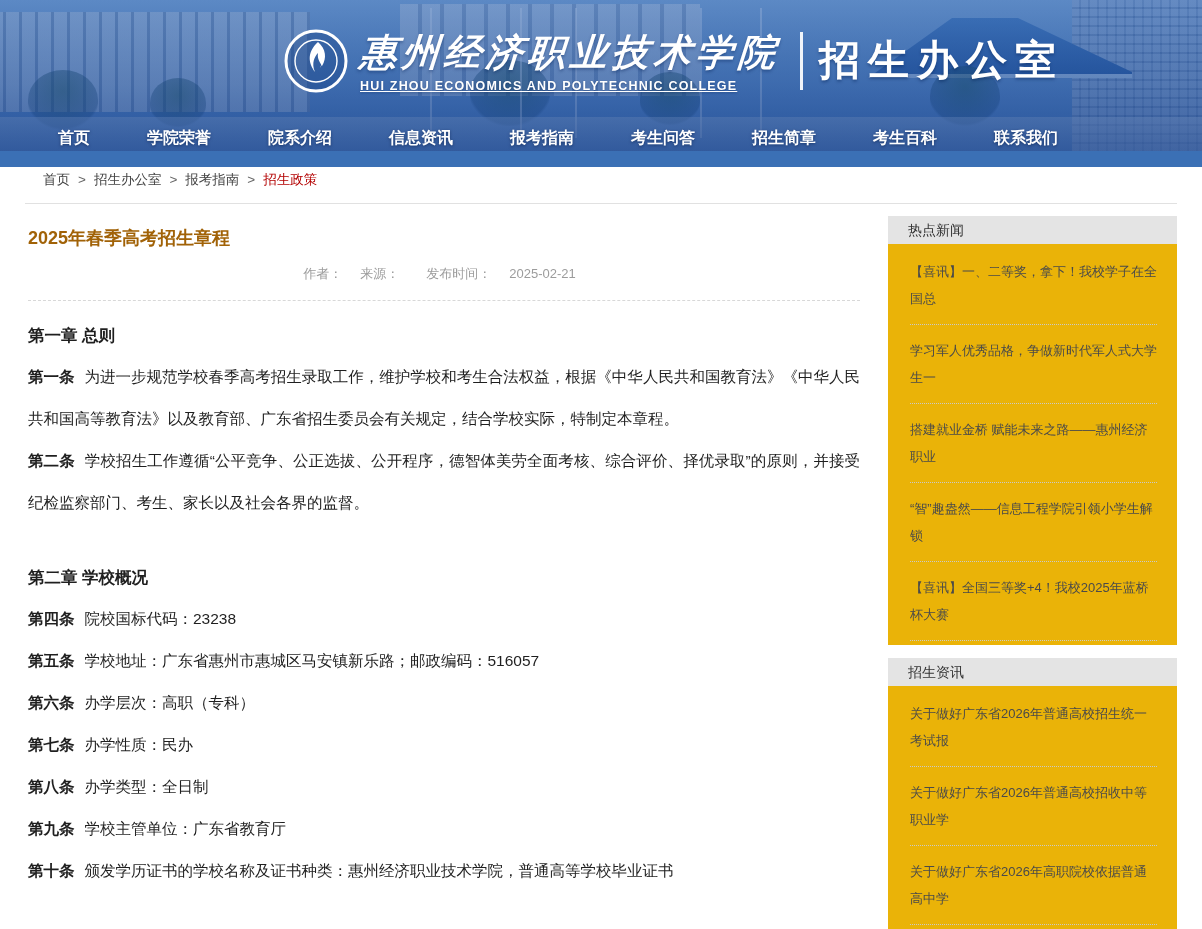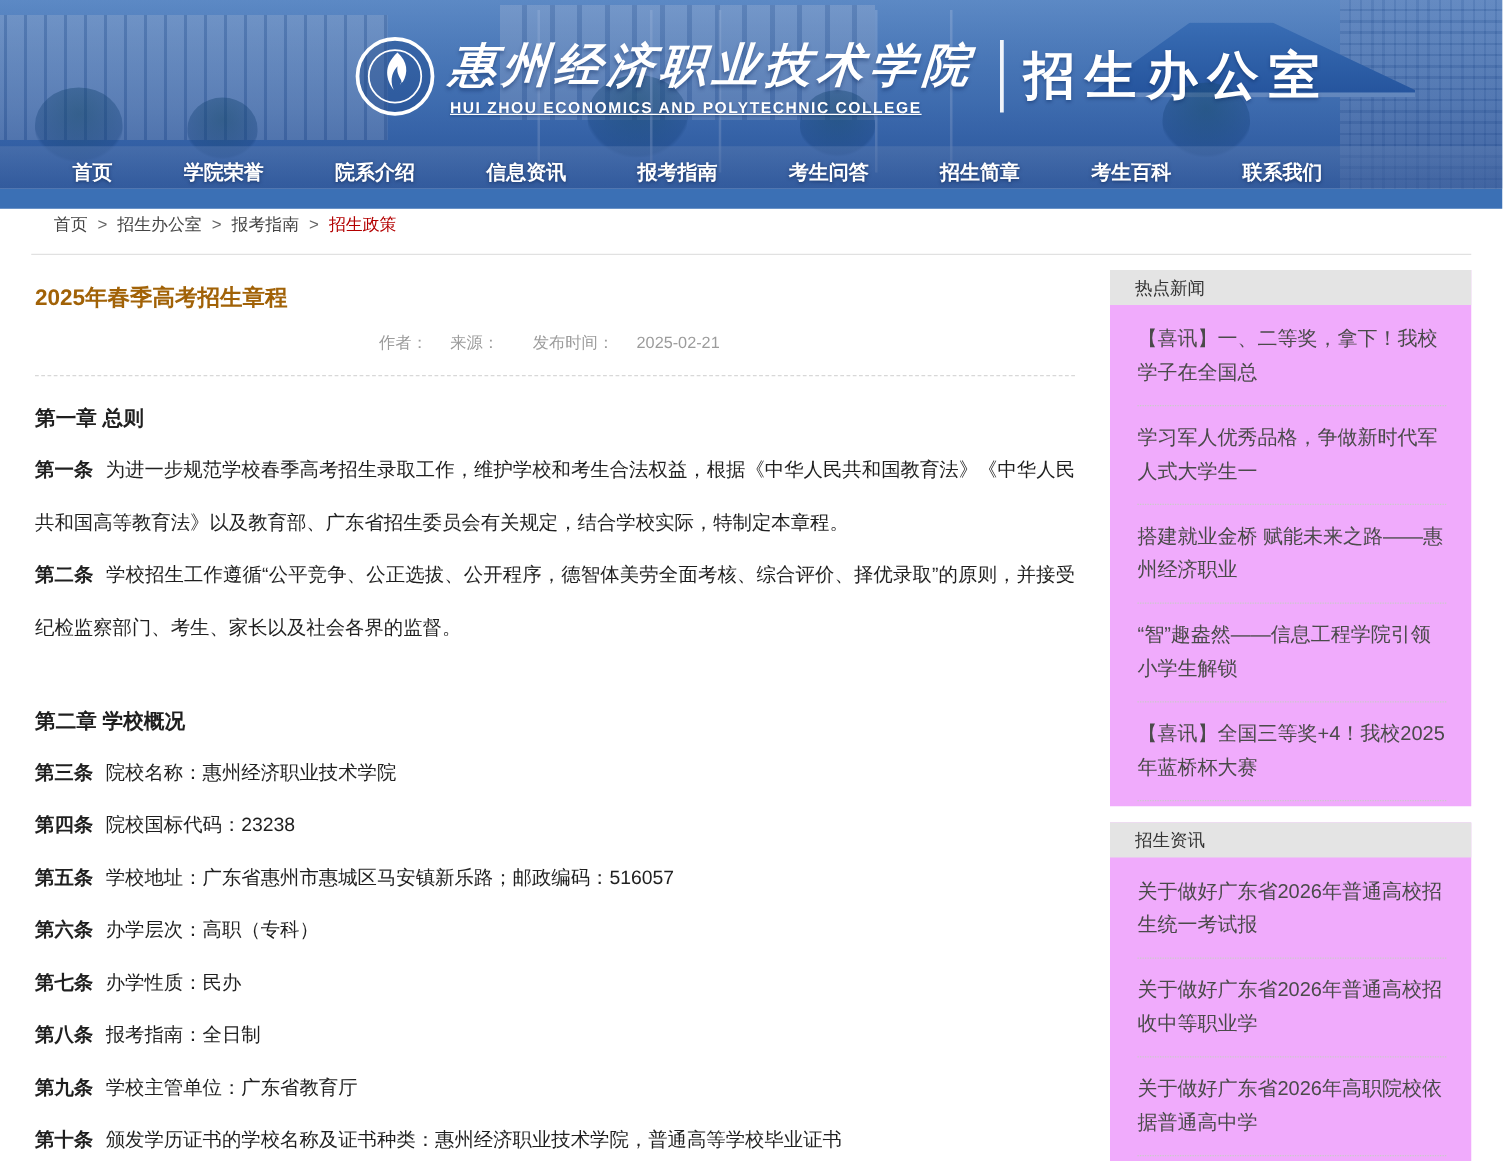--- a/index.html
+++ b/index.html
@@ -75,25 +75,25 @@
   .meta { text-align:center; color:#9c9c9c; font-size:13px; margin-top:15px; }
   .meta span { margin:0 9px; }
   .dashed-divider { margin-top:17px; border-bottom:1px dashed #d8d8d8; }
   .art-body { margin-top:13px; font-size:15.5px; line-height:42px; color:#1f1f1f; text-align:justify; }
   .chapter { font-weight:bold; font-size:16.5px; }
   .chapter.gap { margin-top:32px; }
   .clause { margin:0; }
   .clause b { margin-right:10px; }
 
   
-  .side-section { background:#f0abfc; margin-bottom:13px; }
+  .side-section { background:#eab308; margin-bottom:13px; }
   .side-header { background:#e4e4e4; height:28px; line-height:28px; padding-left:20px;
                  font-size:14px; color:#333; }
   .side-list { padding:2px 20px 4px 22px; }
-  .side-item { display:block; padding:12px 0; font-size:16px; line-height:27px; color:#4a4a4a;
+  .side-item { display:block; padding:12px 0; font-size:13px; line-height:27px; color:#4a4a4a;
                text-decoration:none; cursor:pointer; border-bottom:1px dotted #c9c9c9; }
 </style>
 </head>
 <body>
 
 <header class="banner">
 
   <div>
     <div class="ph ph-bldg-l"></div>
     <div class="ph ph-bldg-c"></div>
@@ -152,26 +152,25 @@
     <h1 class="art-title">2025年春季高考招生章程</h1>
     <div class="meta">
       <span>作者：</span><span>来源：</span><span><span>发布时间：</span><span>2025-02-21</span></span>
     </div>
     <div class="dashed-divider"></div>
     <div class="art-body" id="article-body">
         <div class="chapter">第一章 总则</div>
         <p class="clause"><b class="clause-label">第一条</b><span class="clause-text">为进一步规范学校春季高考招生录取工作，维护学校和考生合法权益，根据《中华人民共和国教育法》《中华人民共和国高等教育法》以及教育部、广东省招生委员会有关规定，结合学校实际，特制定本章程。</span></p>
         <p class="clause"><b class="clause-label">第二条</b><span class="clause-text">学校招生工作遵循“公平竞争、公正选拔、公开程序，德智体美劳全面考核、综合评价、择优录取”的原则，并接受纪检监察部门、考生、家长以及社会各界的监督。</span></p>
         <div class="chapter gap">第二章 学校概况</div>
-        <p class="clause"><b class="clause-label">第三条</b><span class="clause-text">院校名称：惠州经济职业技术学院</span></p>
         <p class="clause"><b class="clause-label">第四条</b><span class="clause-text">院校国标代码：23238</span></p>
         <p class="clause"><b class="clause-label">第五条</b><span class="clause-text">学校地址：广东省惠州市惠城区马安镇新乐路；邮政编码：516057</span></p>
         <p class="clause"><b class="clause-label">第六条</b><span class="clause-text">办学层次：高职（专科）</span></p>
         <p class="clause"><b class="clause-label">第七条</b><span class="clause-text">办学性质：民办</span></p>
-        <p class="clause"><b class="clause-label">第八条</b><span class="clause-text">报考指南：全日制</span></p>
+        <p class="clause"><b class="clause-label">第八条</b><span class="clause-text">办学类型：全日制</span></p>
         <p class="clause"><b class="clause-label">第九条</b><span class="clause-text">学校主管单位：广东省教育厅</span></p>
         <p class="clause"><b class="clause-label">第十条</b><span class="clause-text">颁发学历证书的学校名称及证书种类：惠州经济职业技术学院，普通高等学校毕业证书</span></p>
       </div>
   </main>
 
   <aside class="sidebar" id="sidebar">
       <section class="side-section">
         <div class="side-header">热点新闻</div>
         <div class="side-list">
           <a class="side-item">【喜讯】一、二等奖，拿下！我校学子在全国总</a>

